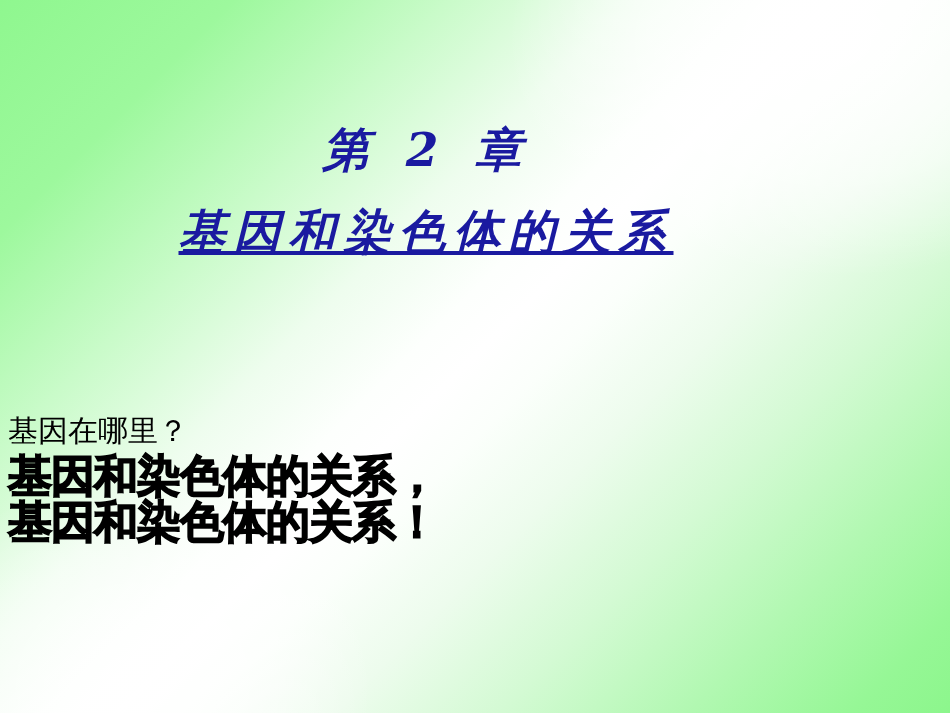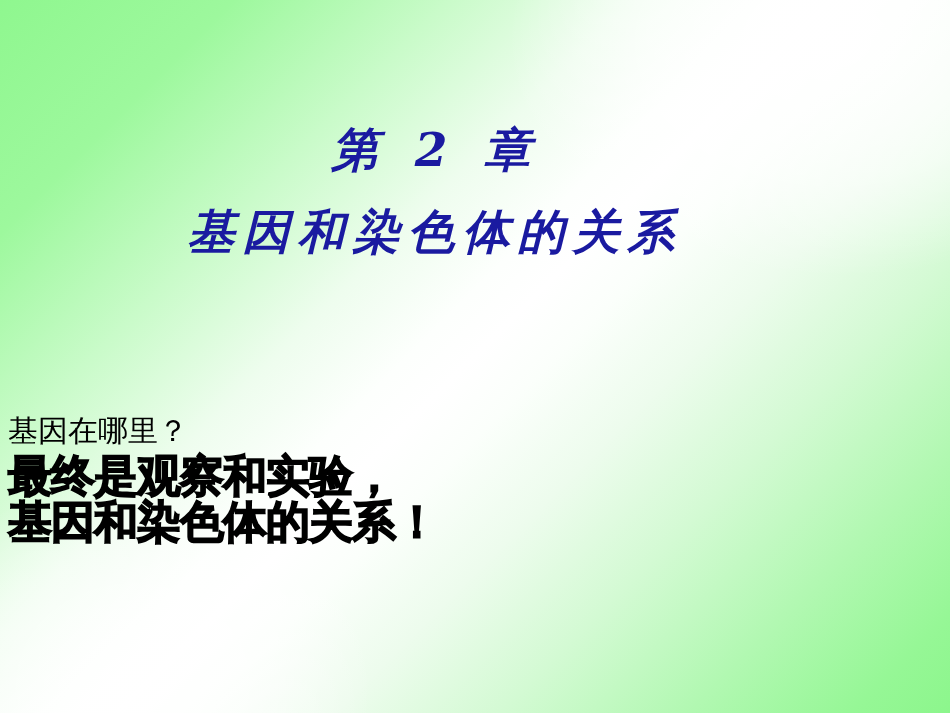--- a/index.html
+++ b/index.html
@@ -44,21 +44,21 @@
         rgba(255,255,255,0.0) 78%),
       radial-gradient(ellipse 300px 260px at 14% 96%,
         rgba(255,255,255,0.85) 0%,
         rgba(255,255,255,0.40) 50%,
         rgba(255,255,255,0.0) 80%);
   }
 
   
   .title-block {
     position: absolute;
-    left: 9px;
+    left: 0;
     top: 126px;
     width: 844px;
     text-align: center;
     z-index: 2;
   }
   .title-line-1 {
     font-family: "DejaVu Serif", "Liberation Serif", serif;
     font-weight: bold;
     font-style: italic;
     font-size: 47px;
@@ -72,20 +72,21 @@
     font-family: "DejaVu Serif", "Liberation Serif", serif;
     font-weight: bold;
     font-style: italic;
     font-size: 47px;
     line-height: 1.0;
     color: #1a1aa0;
     letter-spacing: 8px;
     padding-left: 8px;
     margin-top: 35px;
     white-space: nowrap;
+    text-decoration: underline;
   }
 
   
   .body-block {
     position: absolute;
     left: 8px;
     top: 366px;
     width: 930px;
     z-index: 2;
   }
@@ -115,17 +116,17 @@
 
 <div id="slide">
 
   <div class="title-block">
     <div class="title-line-1">第 2 章</div>
     <div class="title-line-2">基因和染色体的关系</div>
   </div>
 
   <div class="body-block">
     <div class="body-line serif">基因在哪里？</div>
-    <div class="body-line heavy">最终是观察和实验，</div>
+    <div class="body-line heavy">基因和染色体的关系，</div>
     <div class="body-line heavy">基因和染色体的关系！</div>
   </div>
 
 </div>
 
 </body></html>

